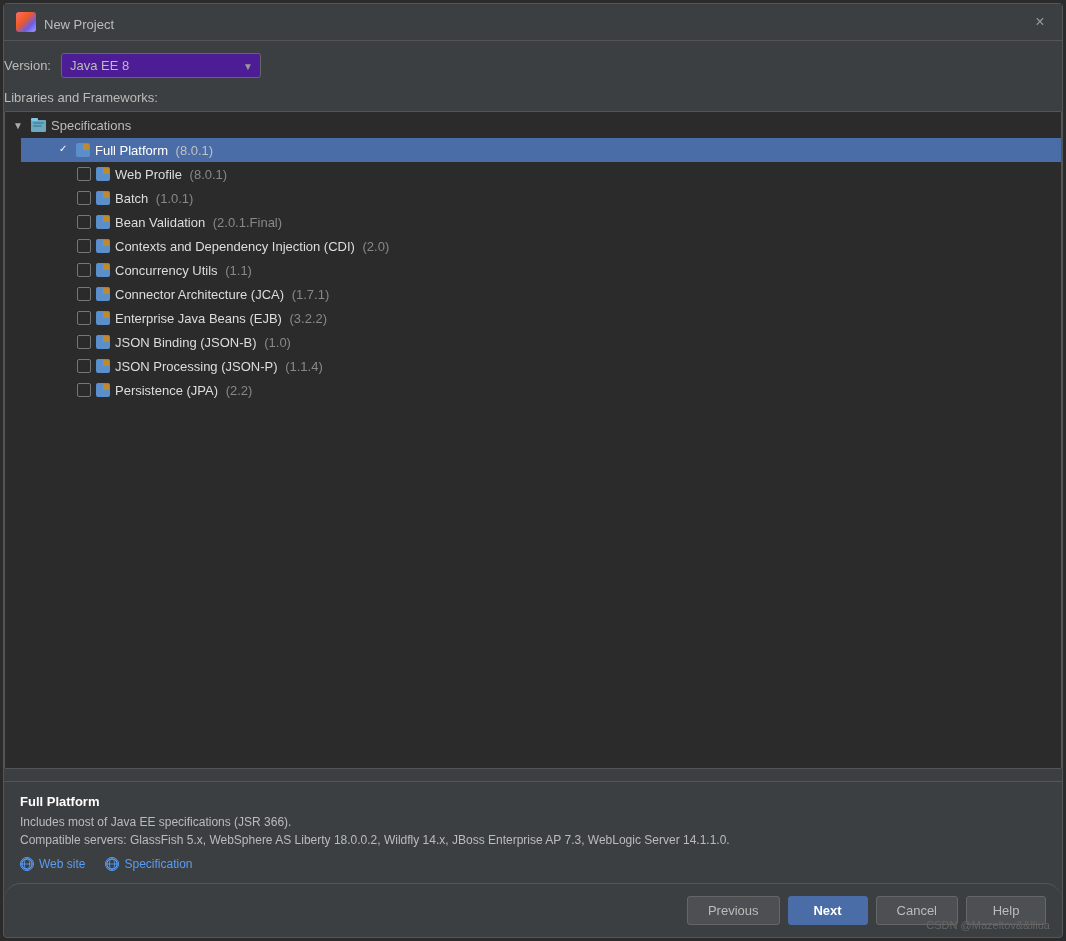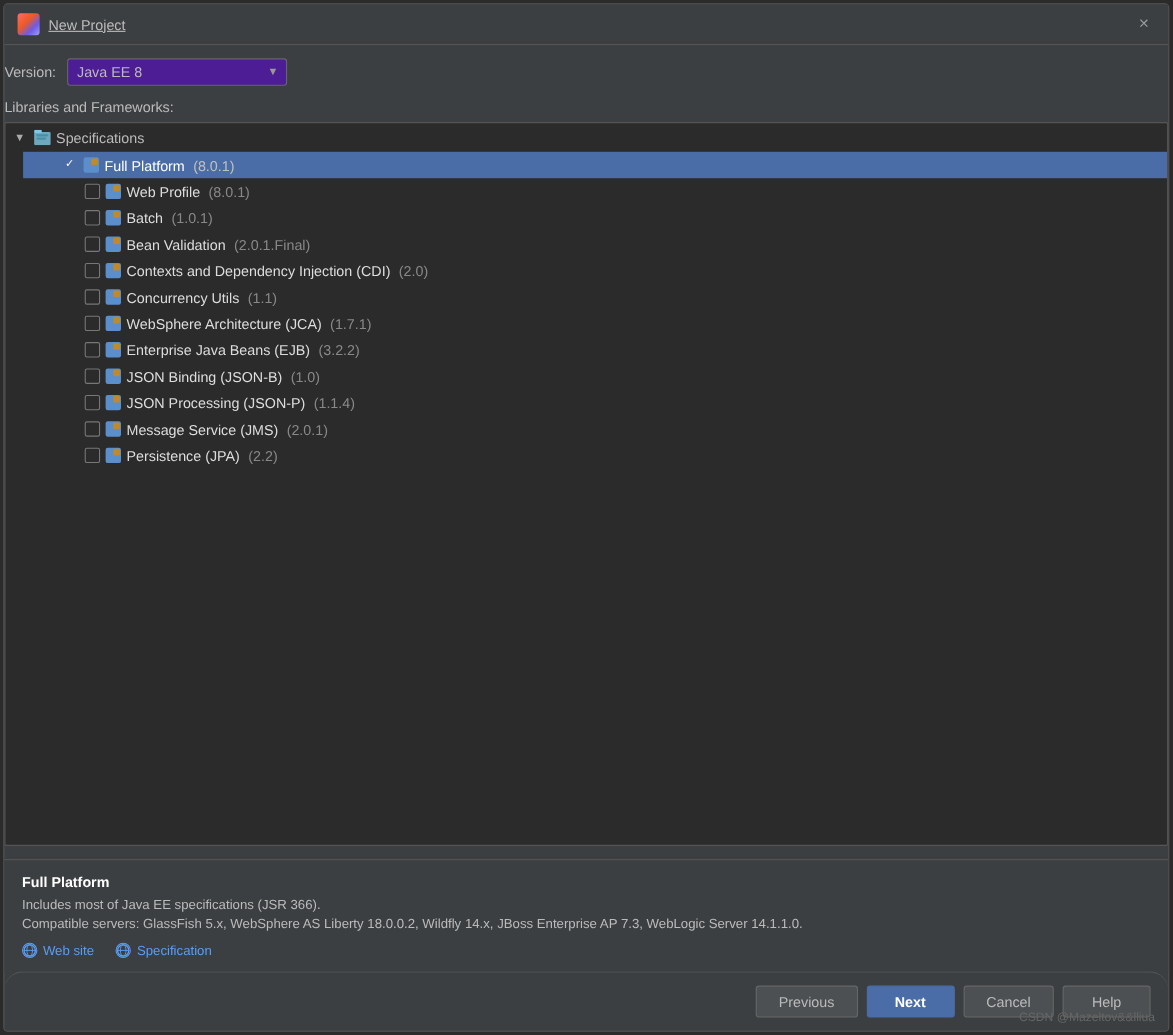--- a/index.html
+++ b/index.html
@@ -29,23 +29,22 @@
       display: flex;
       align-items: center;
       justify-content: space-between;
       padding: 8px 12px;
       background: #3c3f41;
       border-bottom: 1px solid #555;
       flex-shrink: 0;
     }
     .title-bar-left {
       display: flex;
-      align-items: center;
+      align-items: flex-end;
       gap: 8px;
-      text-decoration: underline;
     }
     .app-icon {
       width: 20px;
       height: 20px;
       border-radius: 3px;
       background: linear-gradient(135deg, #ff6b6b 0%, #ee5a24 40%, #6c5ce7 70%, #a29bfe 100%);
       flex-shrink: 0;
     }
     .title-text {
       color: #bbbbbb;
@@ -412,21 +411,21 @@
         </div>
         <span class="item-name">Concurrency Utils</span>
         <span class="item-version">&nbsp;(1.1)</span>
       </div>
 
       <div class="tree-item tree-indent" style="padding-left: 36px;">
         <div class="checkbox"></div>
         <div class="item-icon">
           <div class="lib-icon"></div>
         </div>
-        <span class="item-name">WebSphere Architecture (JCA)</span>
+        <span class="item-name">Connector Architecture (JCA)</span>
         <span class="item-version">&nbsp;(1.7.1)</span>
       </div>
 
       <div class="tree-item tree-indent" style="padding-left: 36px;">
         <div class="checkbox"></div>
         <div class="item-icon">
           <div class="lib-icon"></div>
         </div>
         <span class="item-name">Enterprise Java Beans (EJB)</span>
         <span class="item-version">&nbsp;(3.2.2)</span>
@@ -443,28 +442,20 @@
 
       <div class="tree-item tree-indent" style="padding-left: 36px;">
         <div class="checkbox"></div>
         <div class="item-icon">
           <div class="lib-icon"></div>
         </div>
         <span class="item-name">JSON Processing (JSON-P)</span>
         <span class="item-version">&nbsp;(1.1.4)</span>
       </div>
 
-      <div class="tree-item tree-indent" style="padding-left: 36px;">
-        <div class="checkbox"></div>
-        <div class="item-icon">
-          <div class="lib-icon"></div>
-        </div>
-        <span class="item-name">Message Service (JMS)</span>
-        <span class="item-version">&nbsp;(2.0.1)</span>
-      </div>
 
 
       <div class="tree-item tree-indent" style="padding-left: 36px; overflow: hidden; max-height: 26px;">
         <div class="checkbox"></div>
         <div class="item-icon">
           <div class="lib-icon"></div>
         </div>
         <span class="item-name">Persistence (JPA)</span>
         <span class="item-version">&nbsp;(2.2)</span>
       </div>

